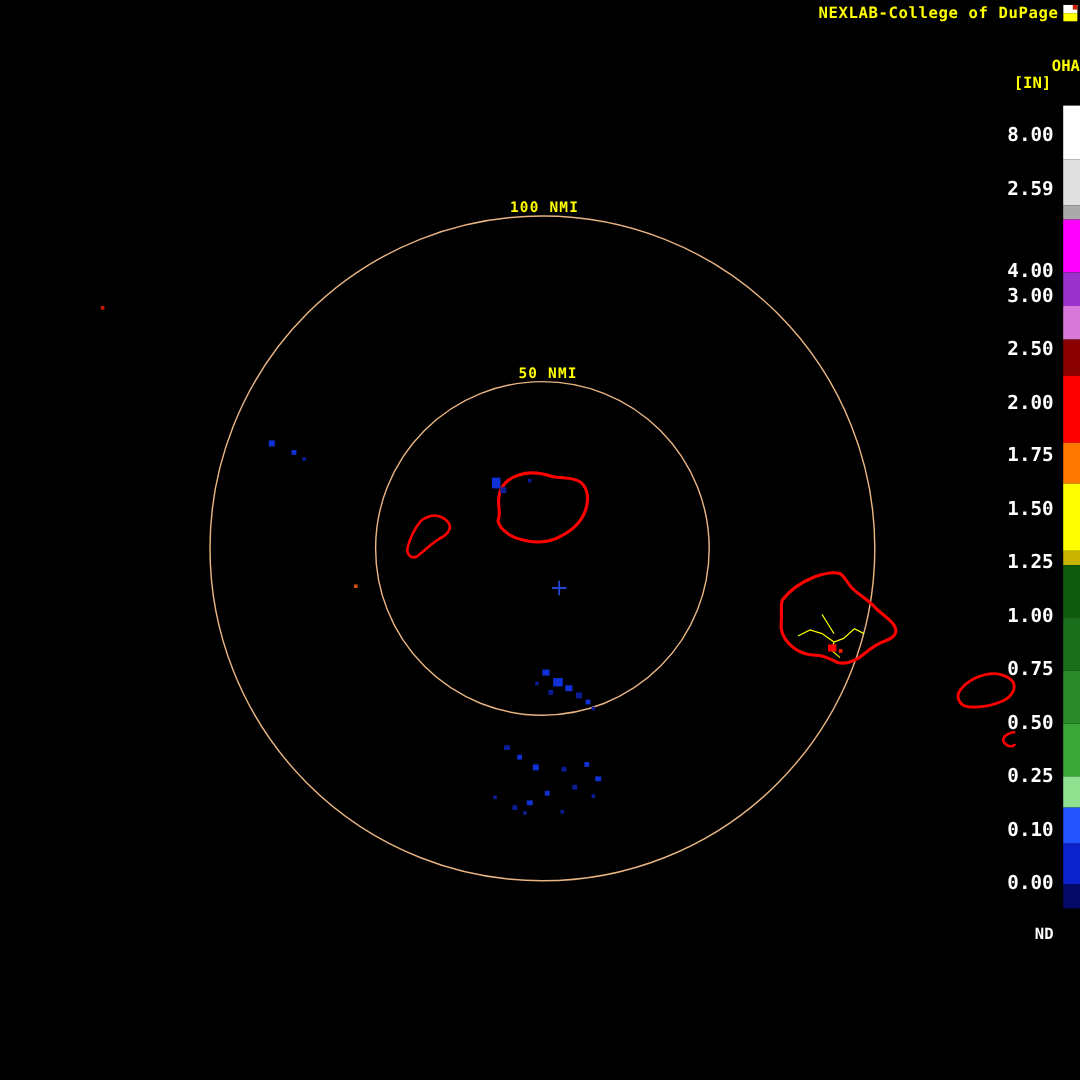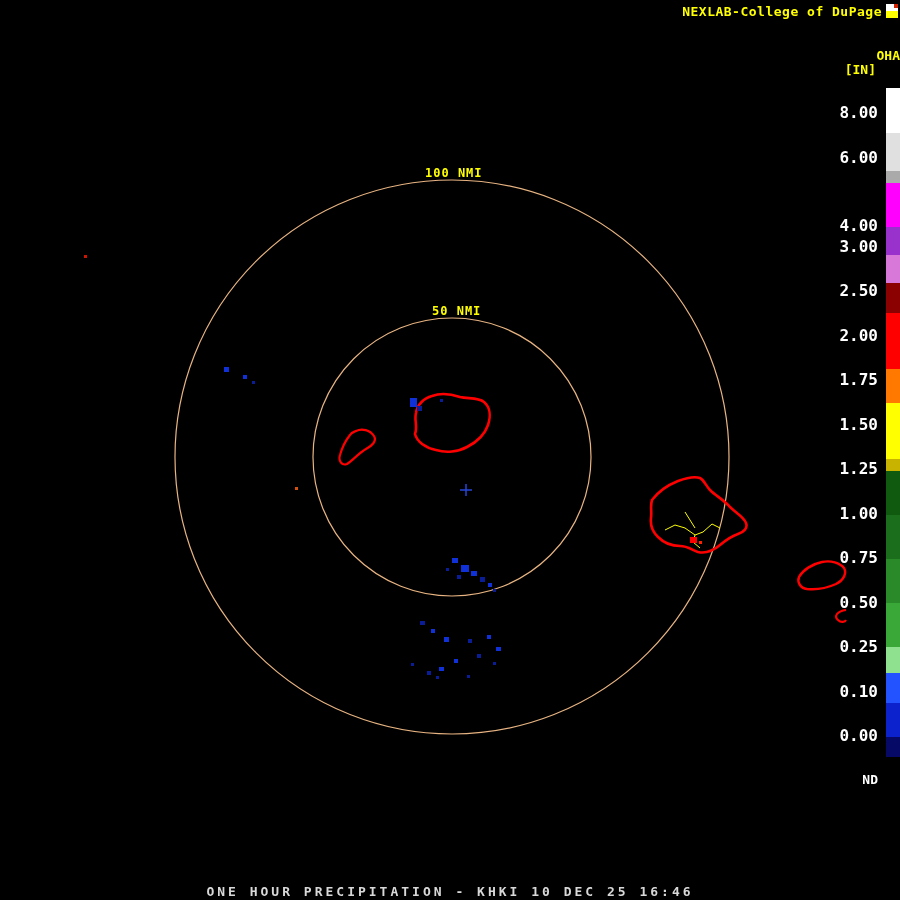--- a/index.html
+++ b/index.html
@@ -90,21 +90,21 @@
         <rect x="690" y="537" width="7" height="6" fill="#ff0000"></rect>
         <rect x="699" y="541" width="3" height="3" fill="#ff2000"></rect>
       </g>
   </svg>
 
   <div class="legend">
     <div class="station">OHA</div>
     <div class="units">[IN]</div>
     <div id="scale-labels">
         <div class="scale-label" style="top: 112px;">8.00</div>
-        <div class="scale-label" style="top: 156.5px;">6.00</div>
+        <div class="scale-label" style="top: 156.5px;">2.59</div>
         <div class="scale-label" style="top: 201px; margin-top: 24px;">4.00</div>
         <div class="scale-label" style="top: 245.5px;">3.00</div>
         <div class="scale-label" style="top: 290px; margin-left: 31px;">2.50</div>
         <div class="scale-label" style="top: 334.5px;">2.00</div>
         <div class="scale-label" style="top: 379px;">1.75</div>
         <div class="scale-label" style="top: 423.5px;">1.50</div>
         <div class="scale-label" style="top: 468px;">1.25</div>
         <div class="scale-label" style="top: 512.5px;">1.00</div>
         <div class="scale-label" style="top: 557px;">0.75</div>
         <div class="scale-label" style="top: 601.5px;">0.50</div>
@@ -129,15 +129,14 @@
         <div class="bar-seg" style="top: 515px; height: 44px; background: rgb(27, 110, 27);"></div>
         <div class="bar-seg" style="top: 559px; height: 44px; background: rgb(42, 138, 42);"></div>
         <div class="bar-seg" style="top: 603px; height: 44px; background: rgb(57, 168, 57);"></div>
         <div class="bar-seg" style="top: 647px; height: 26px; background: rgb(143, 224, 143);"></div>
         <div class="bar-seg" style="top: 673px; height: 30px; background: rgb(35, 83, 255);"></div>
         <div class="bar-seg" style="top: 703px; height: 34px; background: rgb(11, 34, 204);"></div>
         <div class="bar-seg" style="top: 737px; height: 20px; background: rgb(6, 10, 102);"></div>
       </div>
   </div>
 
-  <div class="caption">ONE HOUR PRECIPITATION - KHKI 10 DEC 25 16:46</div>
 
 </div>
 
 </body></html>

